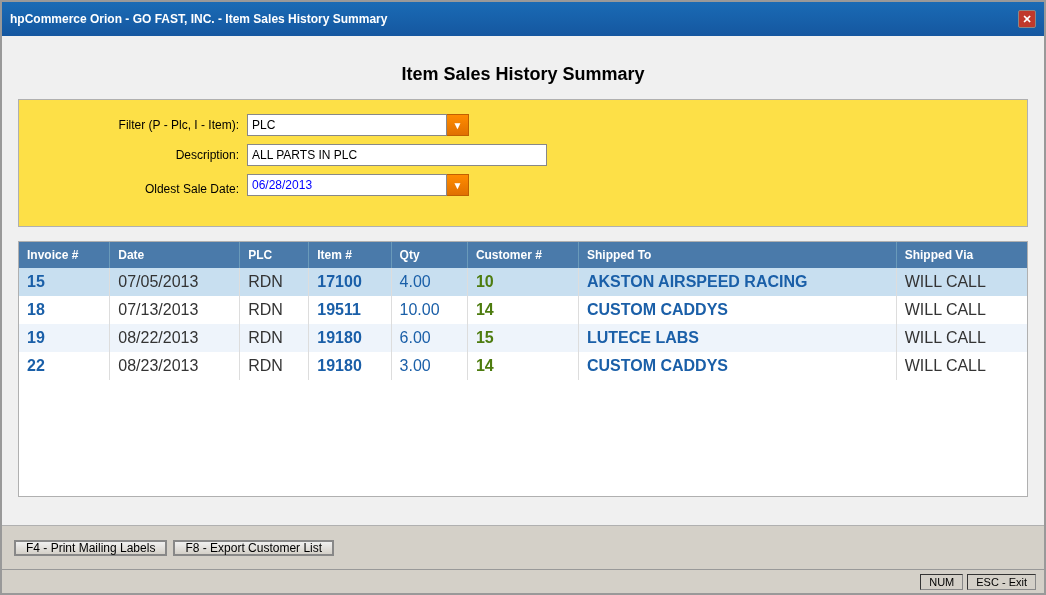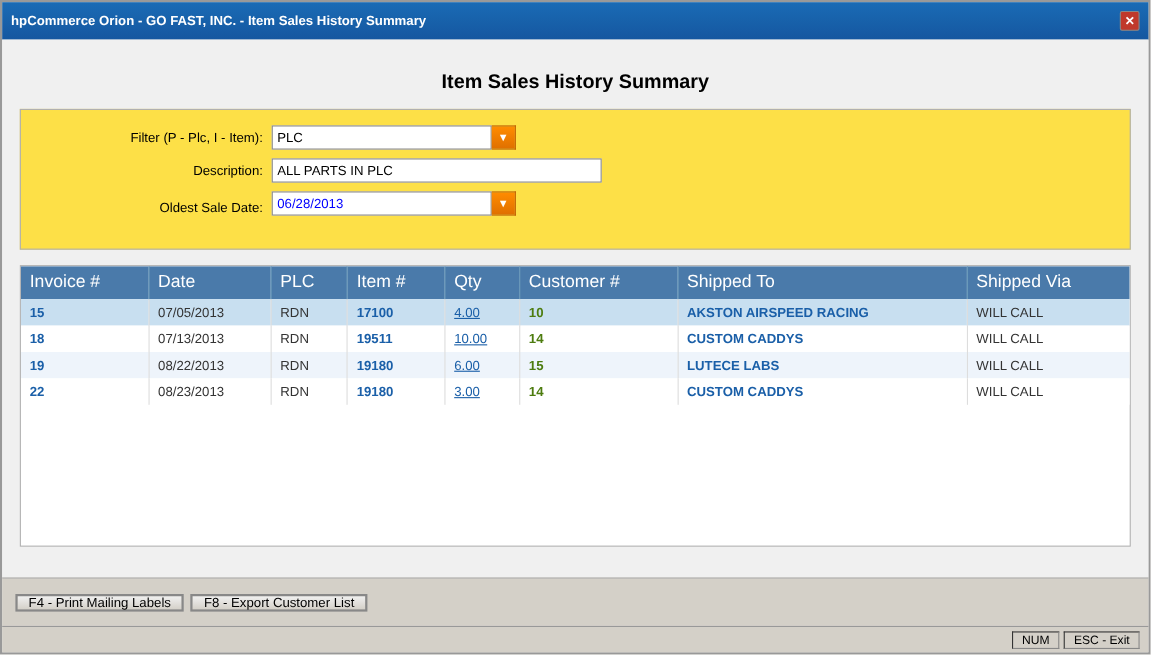--- a/index.html
+++ b/index.html
@@ -129,41 +129,41 @@
       width: 100%;
       border-collapse: collapse;
     }
     thead tr {
       background: #4a7aaa;
       color: white;
     }
     thead th {
       padding: 6px 8px;
       text-align: left;
-      font-weight: normal;
-      font-size: 16px;
+      font-weight: bold;
+      font-size: 12px;
       border-right: 1px solid #6a9aba;
       margin-top: 24px;
     }
     thead th:last-child {
       border-right: none;
     }
     tbody tr:nth-child(odd) {
       background: #eef4fb;
     }
     tbody tr:nth-child(even) {
       background: #ffffff;
     }
     tbody tr.selected {
       background: #c8dff0;
     }
     tbody td {
       padding: 5px 8px;
       border-right: 1px solid #ddd;
-      font-size: 12px;
+      font-size: 16px;
       color: #333;
     }
     tbody td:last-child {
       border-right: none;
     }
     .invoice-num {
       color: #1a5fa8;
       font-weight: bold;
     }
     .item-num {
@@ -173,21 +173,20 @@
     .customer-num {
       color: #4d7c0f;
       font-weight: bold;
     }
     .shipped-to {
       color: #1a5fa8;
       font-weight: bold;
     }
     .qty-val {
       color: #1a5fa8;
-      text-decoration: underline;
     }
     .bottom-bar {
       background: #d4d0c8;
       border-top: 1px solid #b0b0b0;
       padding: 8px 12px;
       display: flex;
       gap: 6px;
       flex-shrink: 0;
       height: 44px;
       align-items: center;

